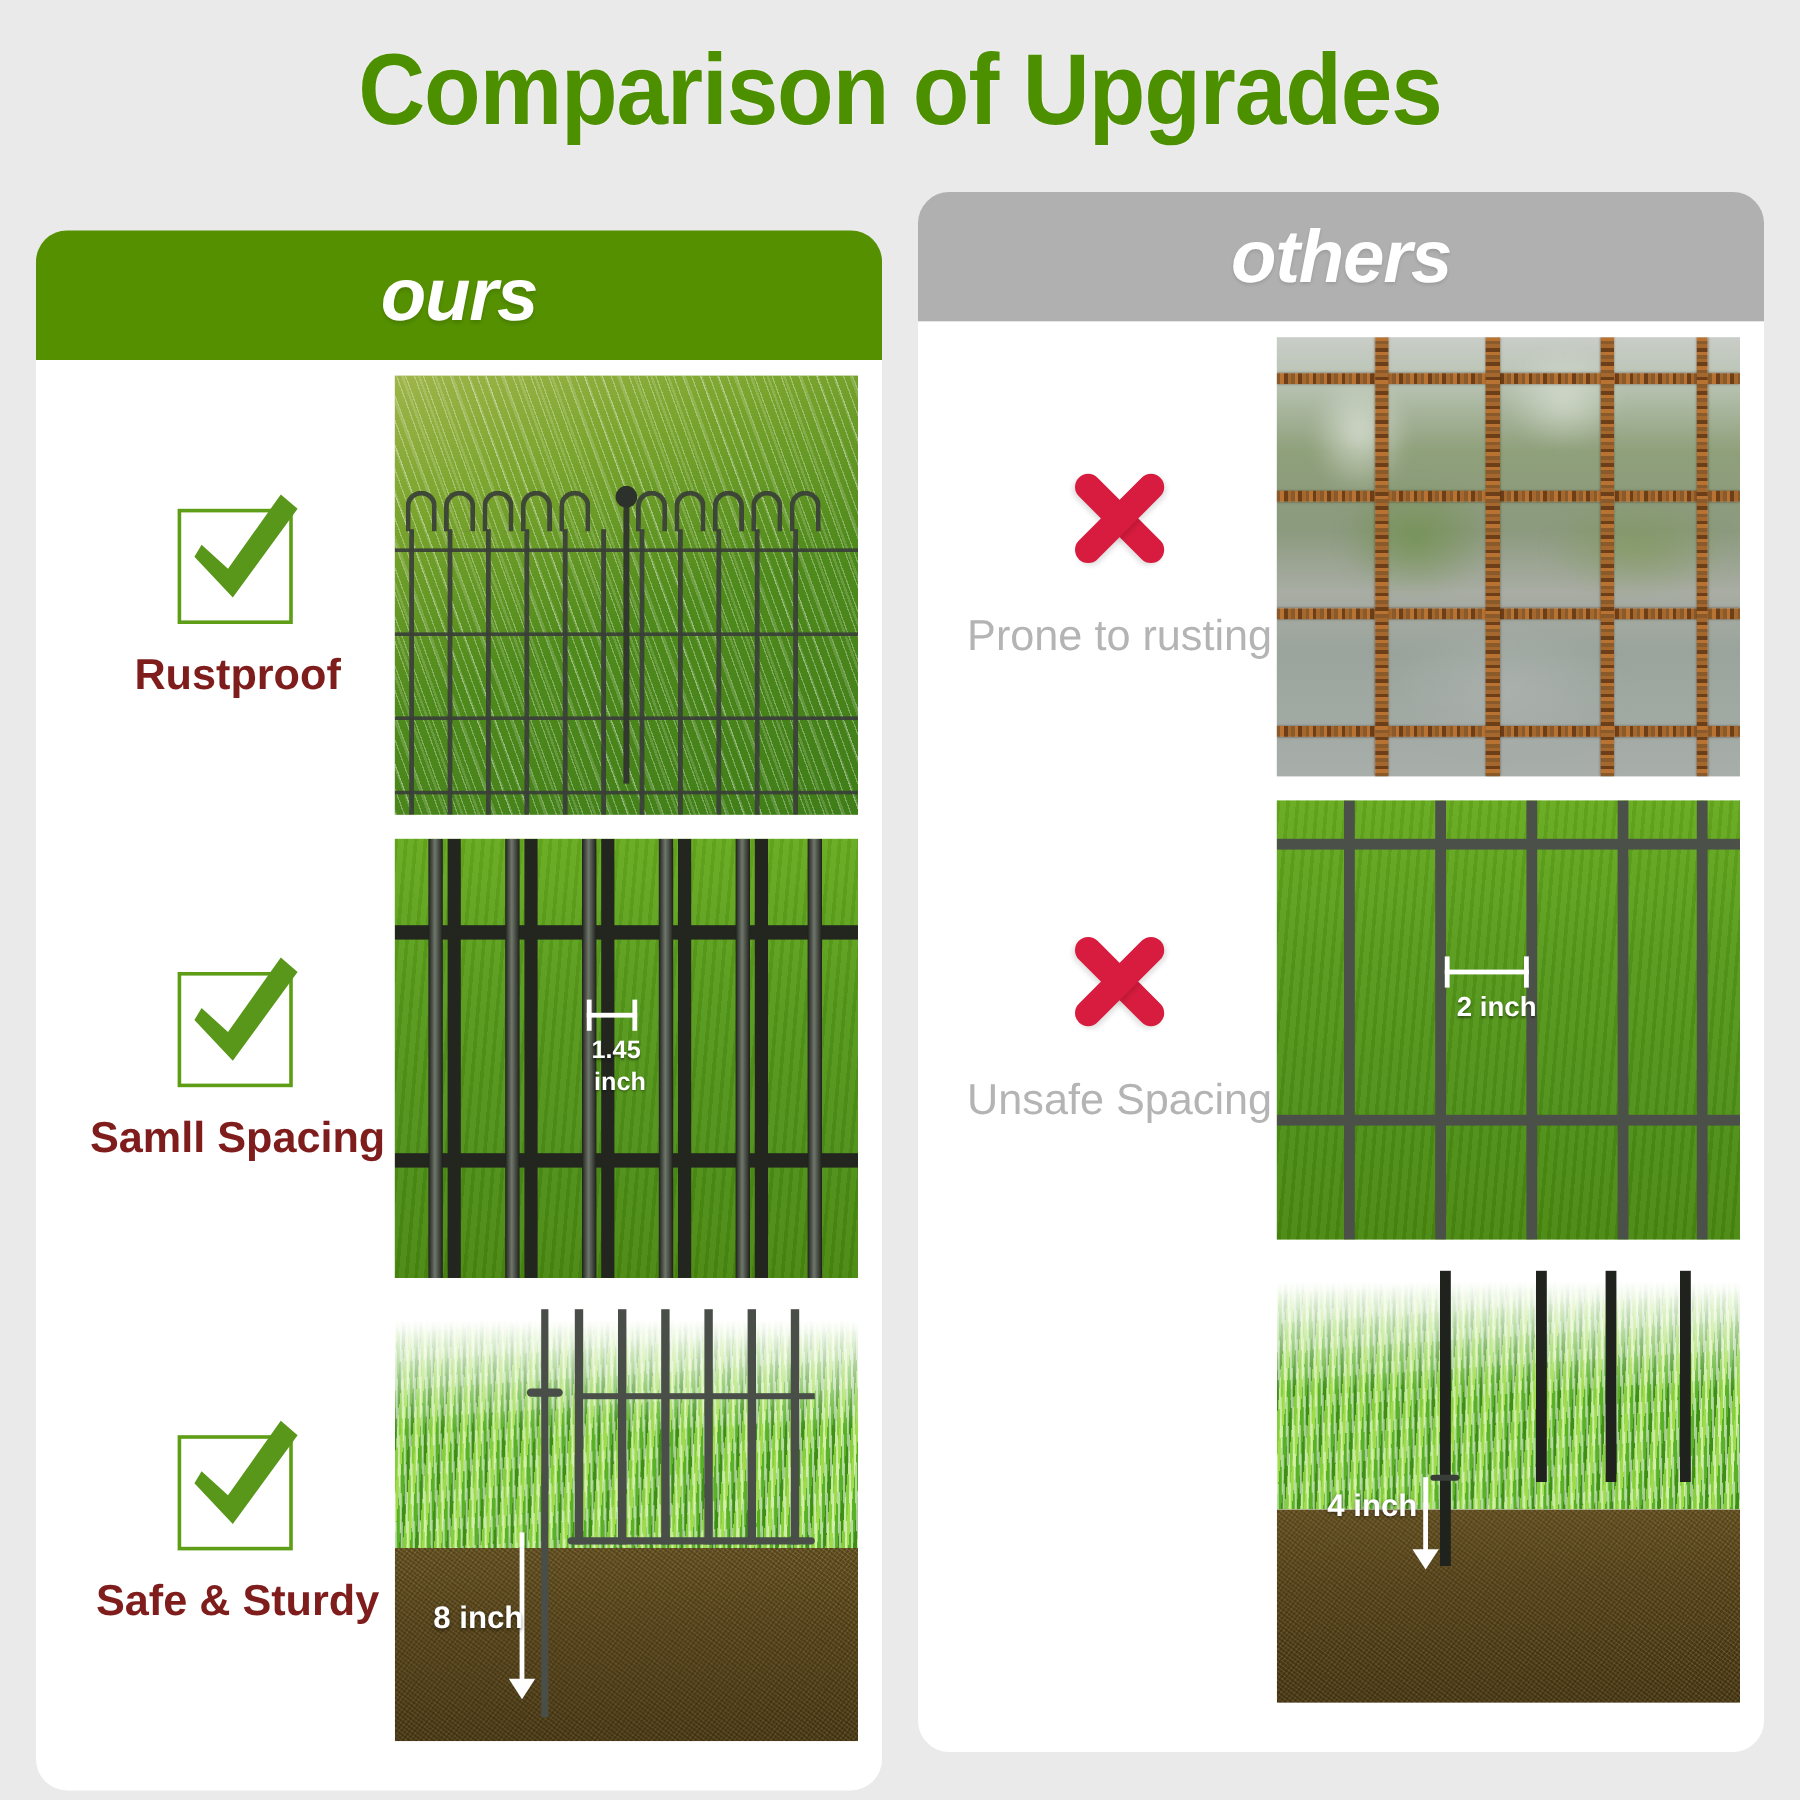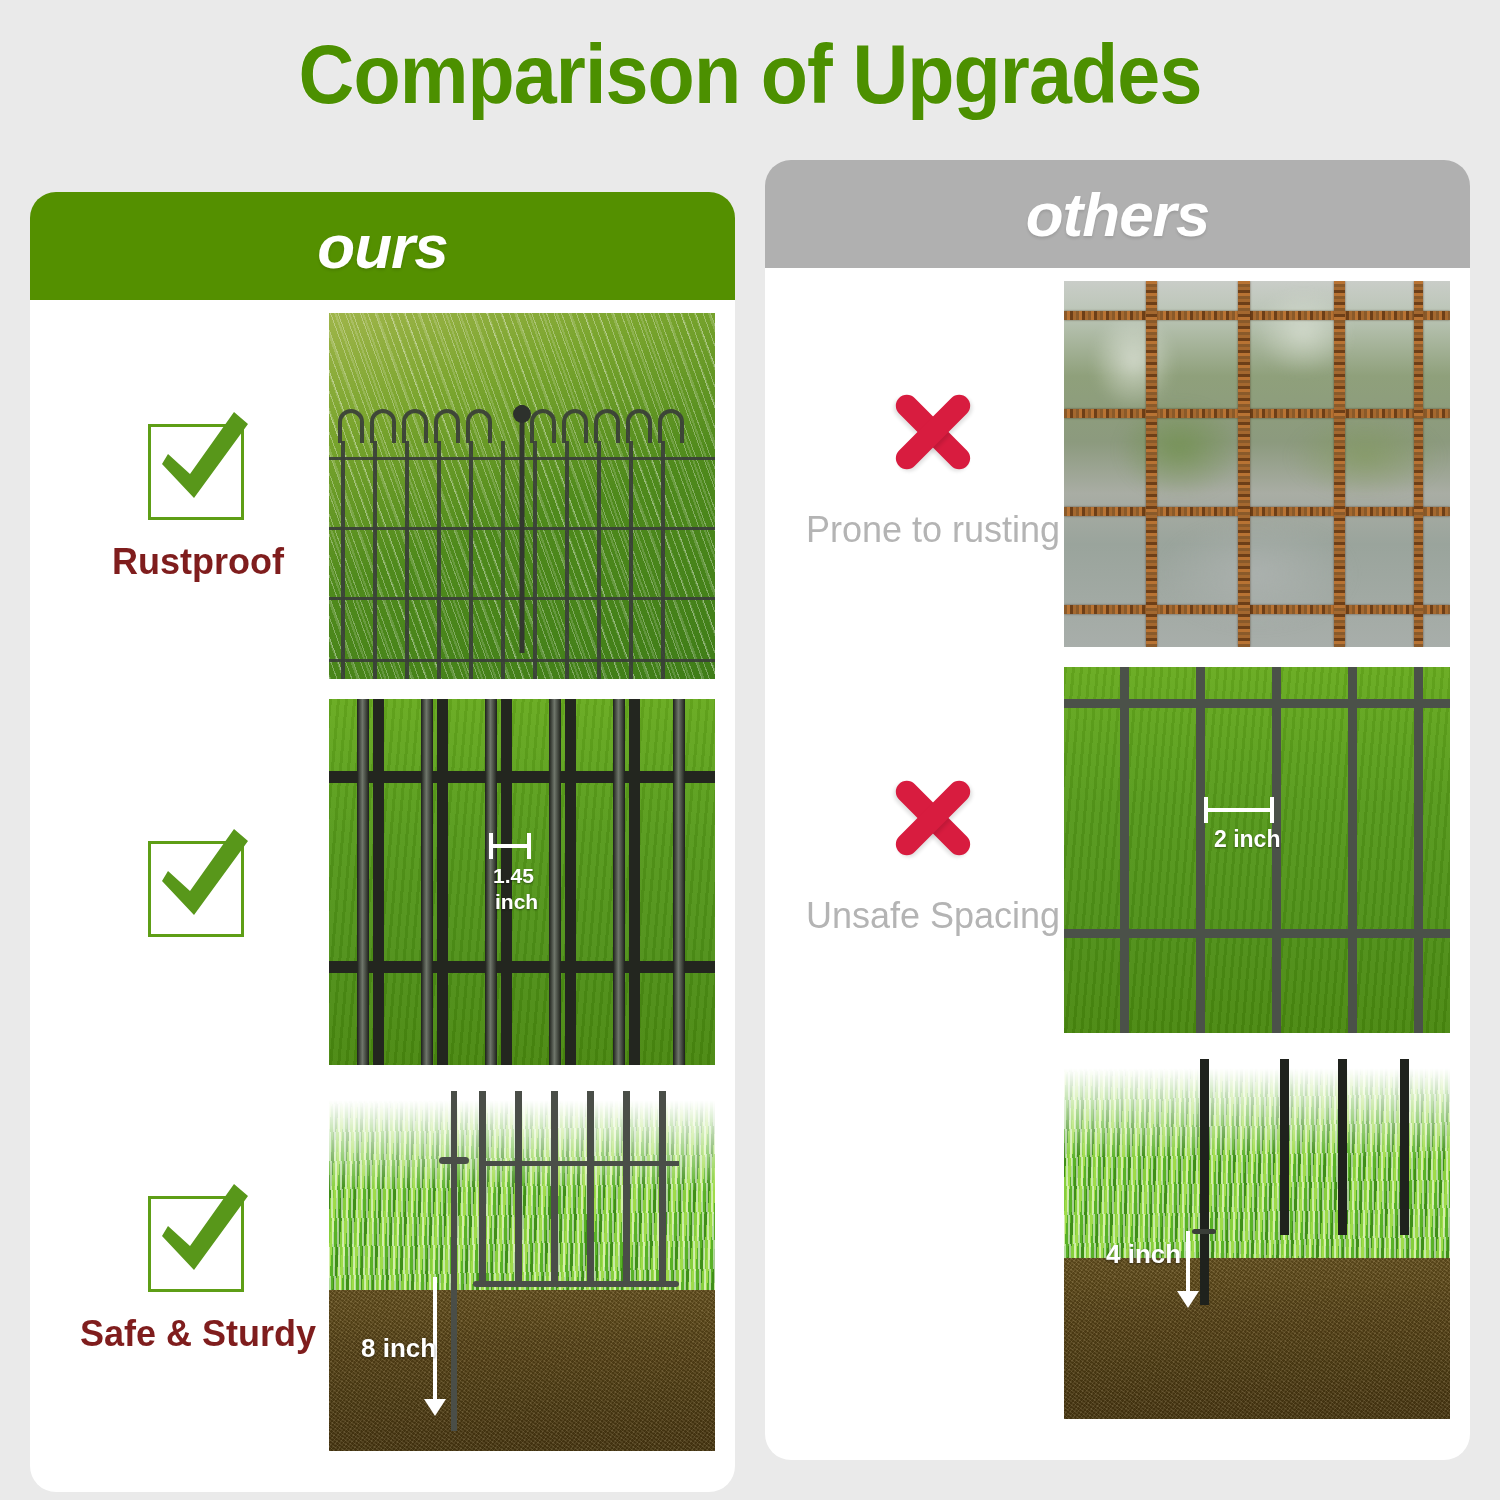--- a/index.html
+++ b/index.html
@@ -230,20 +230,21 @@
     </div>
 
     <div class="row r1">
       <div class="feature">
         <div class="check-ico">
           <div class="box"></div>
           <svg width="124" height="124" viewBox="0 0 124 124">
             <path d="M24 62 L30 52 L52 72 L96 10 L110 22 L56 96 Z" fill="#58971a"></path>
           </svg>
         </div>
+        <div class="feature-label">Samll Spacing</div>
       </div>
       <div class="photo ph-grass">
         <div class="bar" style="left:0;top:72px;width:100%;height:12px;"></div>
         <div class="bar" style="left:0;top:262px;width:100%;height:12px;"></div>
         <div class="bar hl" style="left:28px;top:0;width:12px;height:100%;"></div>
         <div class="bar" style="left:44px;top:0;width:11px;height:100%;"></div>
         <div class="bar hl" style="left:92px;top:0;width:12px;height:100%;"></div>
         <div class="bar" style="left:108px;top:0;width:11px;height:100%;"></div>
         <div class="bar hl" style="left:156px;top:0;width:12px;height:100%;"></div>
         <div class="bar" style="left:172px;top:0;width:11px;height:100%;"></div>

